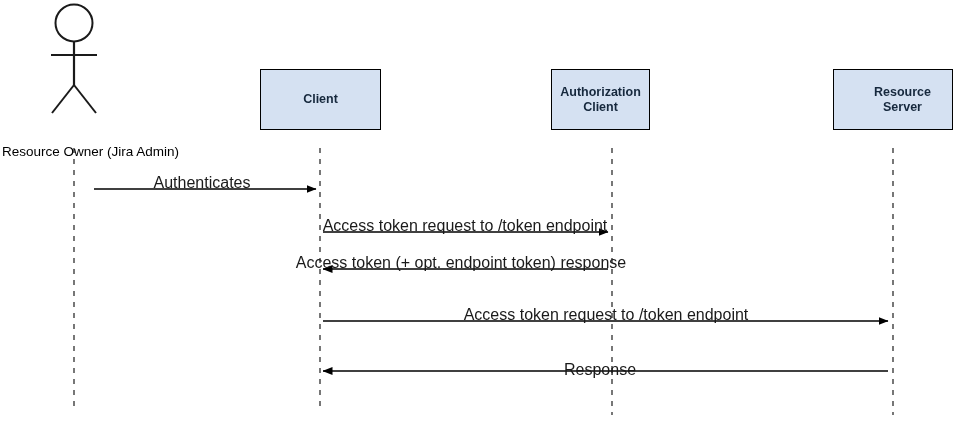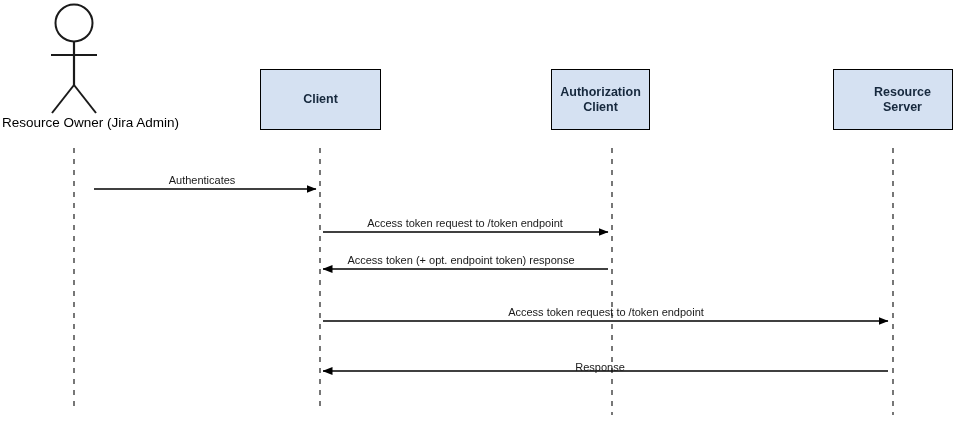--- a/index.html
+++ b/index.html
@@ -8,24 +8,24 @@
   #canvas{position:absolute;left:0;top:0;width:953px;height:422px;}
   svg{position:absolute;left:0;top:0;}
 
   
   .pbox{position:absolute;box-sizing:border-box;
         background:#d5e1f2;border:1.5px solid #000000;
         display:flex;align-items:center;justify-content:center;text-align:center;}
   .pbox .plabel{font-size:12.5px;font-weight:bold;color:#16283d;line-height:15px;}
 
   
-  .actor-label{position:absolute;font-size:13.5px;color:#000;white-space:nowrap;}
+  .actor-label{position:absolute;font-size:13.5px;color:#000;white-space:nowrap;margin-top:29px;}
 
   
-  .mlabel{position:absolute;font-size:11px;color:#1a1a1a;white-space:nowrap;
+  .mlabel{position:absolute;font-size:16px;color:#1a1a1a;white-space:nowrap;
           transform:translateX(-50%);}
 </style>
 </head>
 <body>
 
 <div id="canvas">
 
   <svg width="953" height="422">
     <defs>
       <marker id="arrowR" markerWidth="10" markerHeight="8" refX="9.5" refY="4" orient="auto" markerUnits="userSpaceOnUse">

